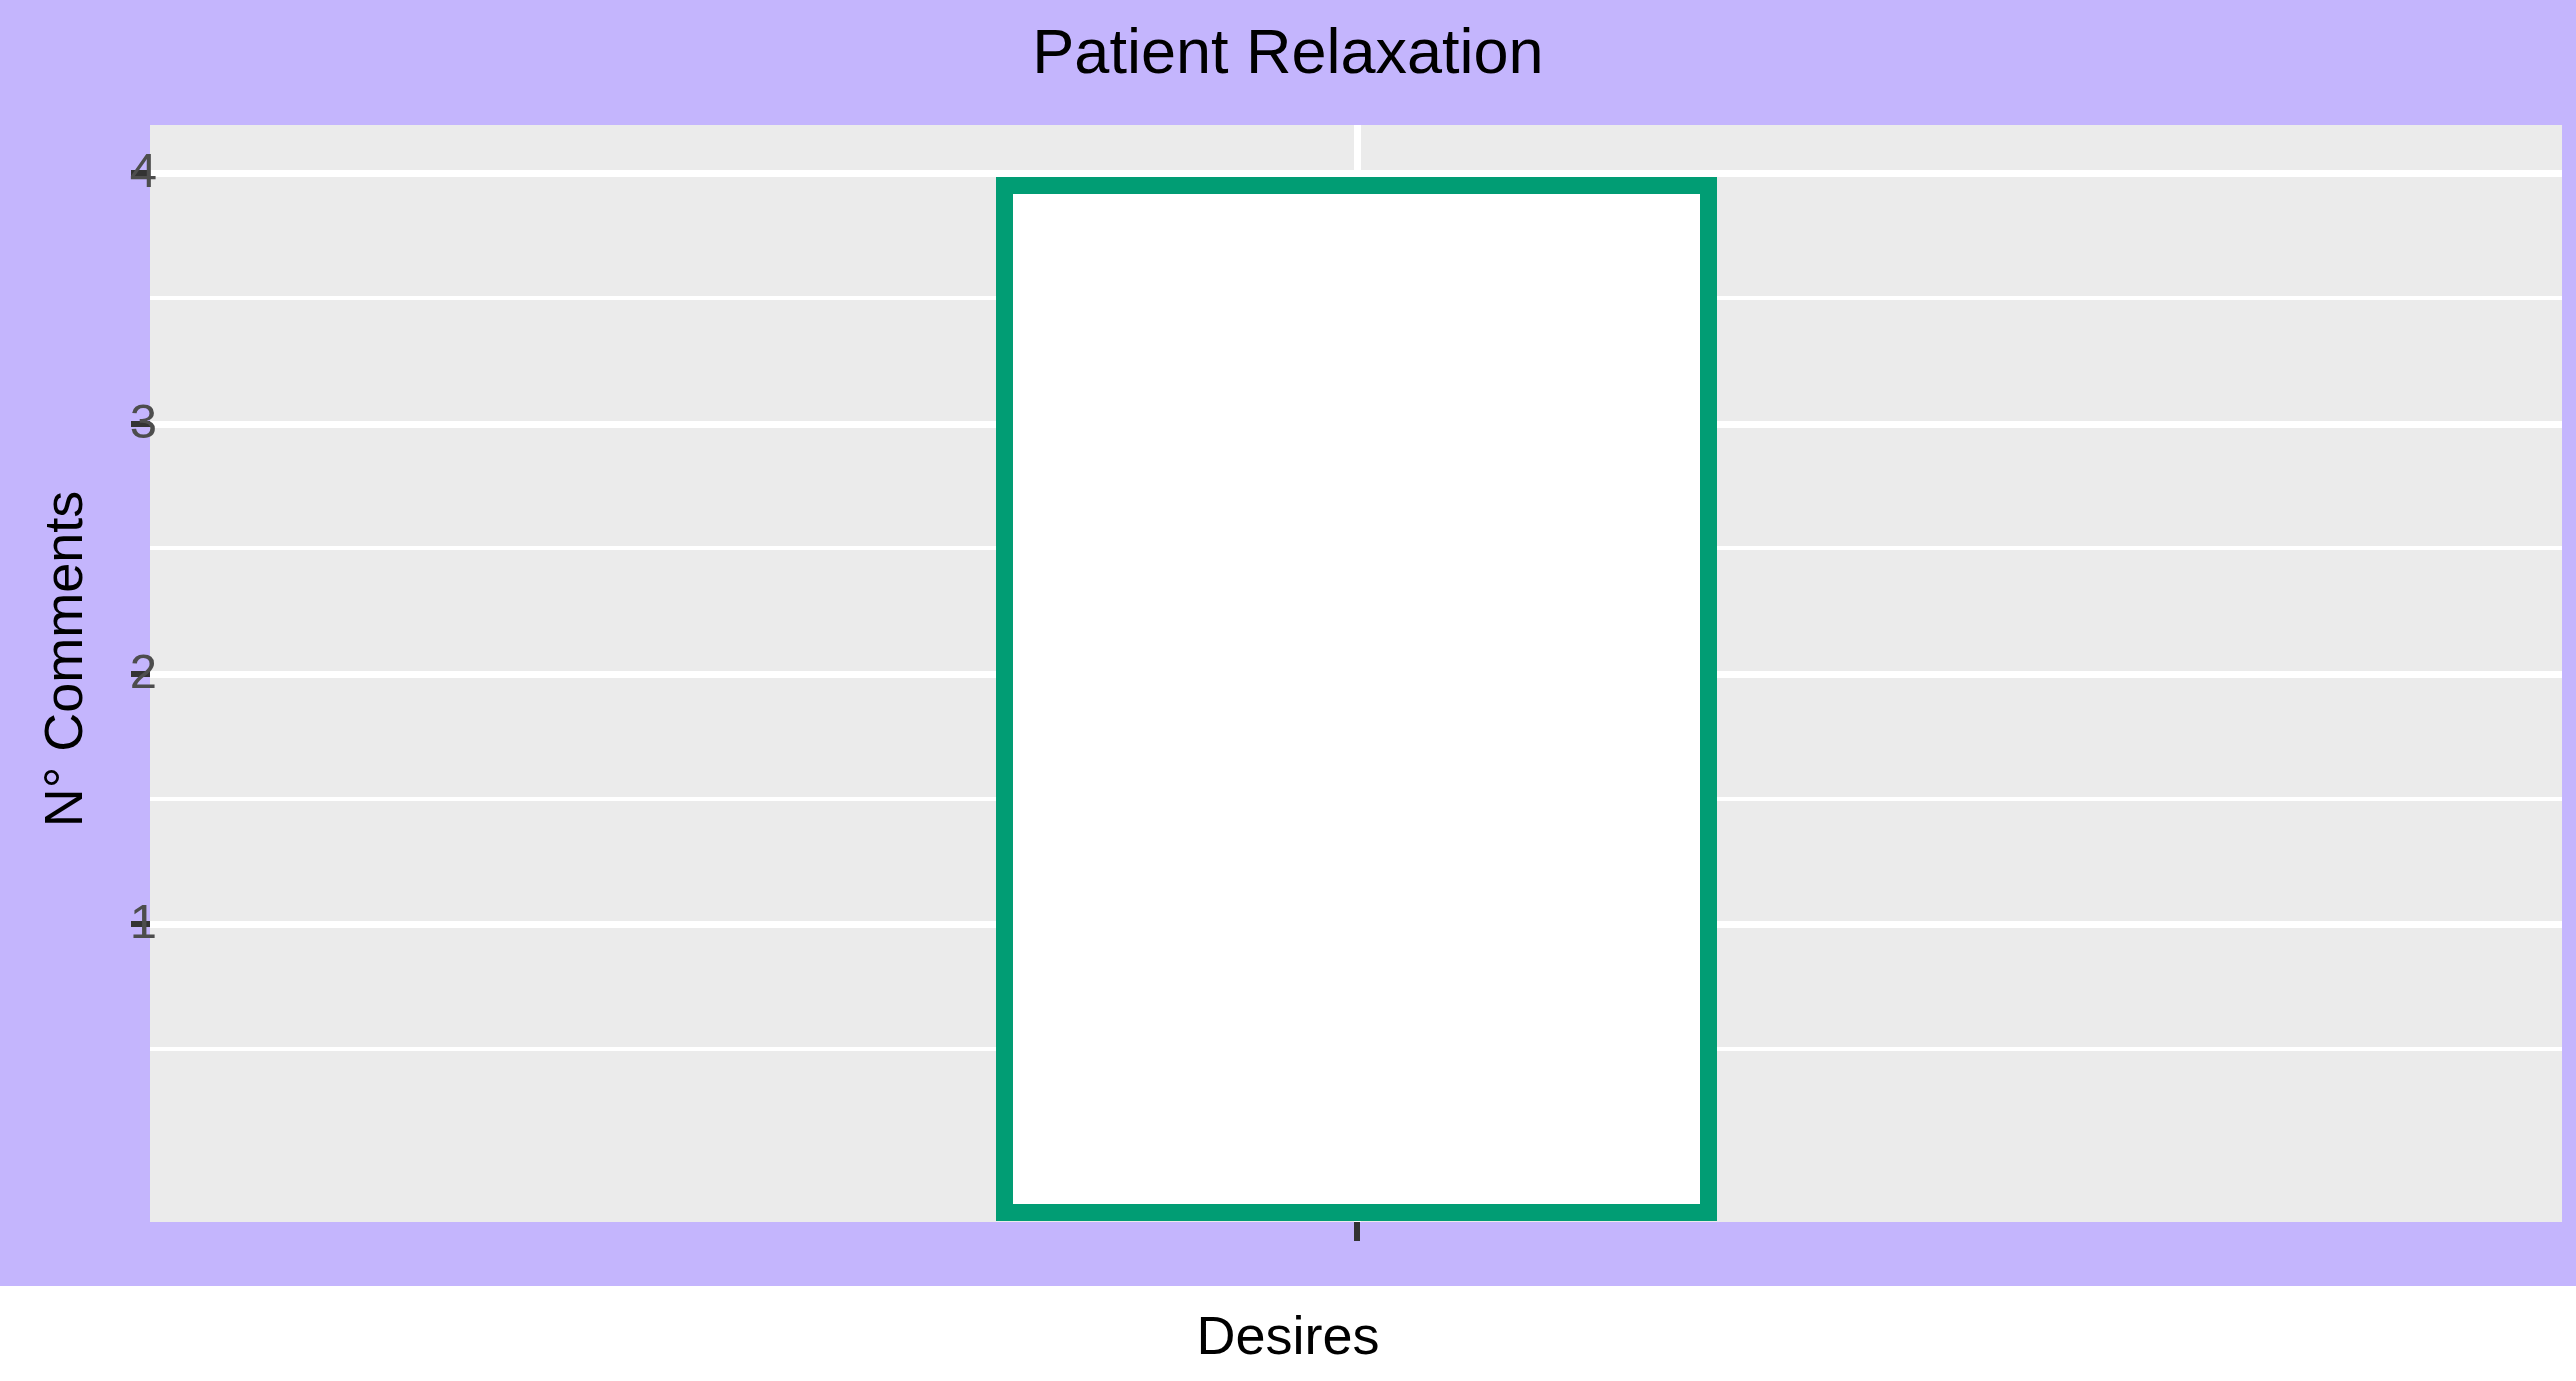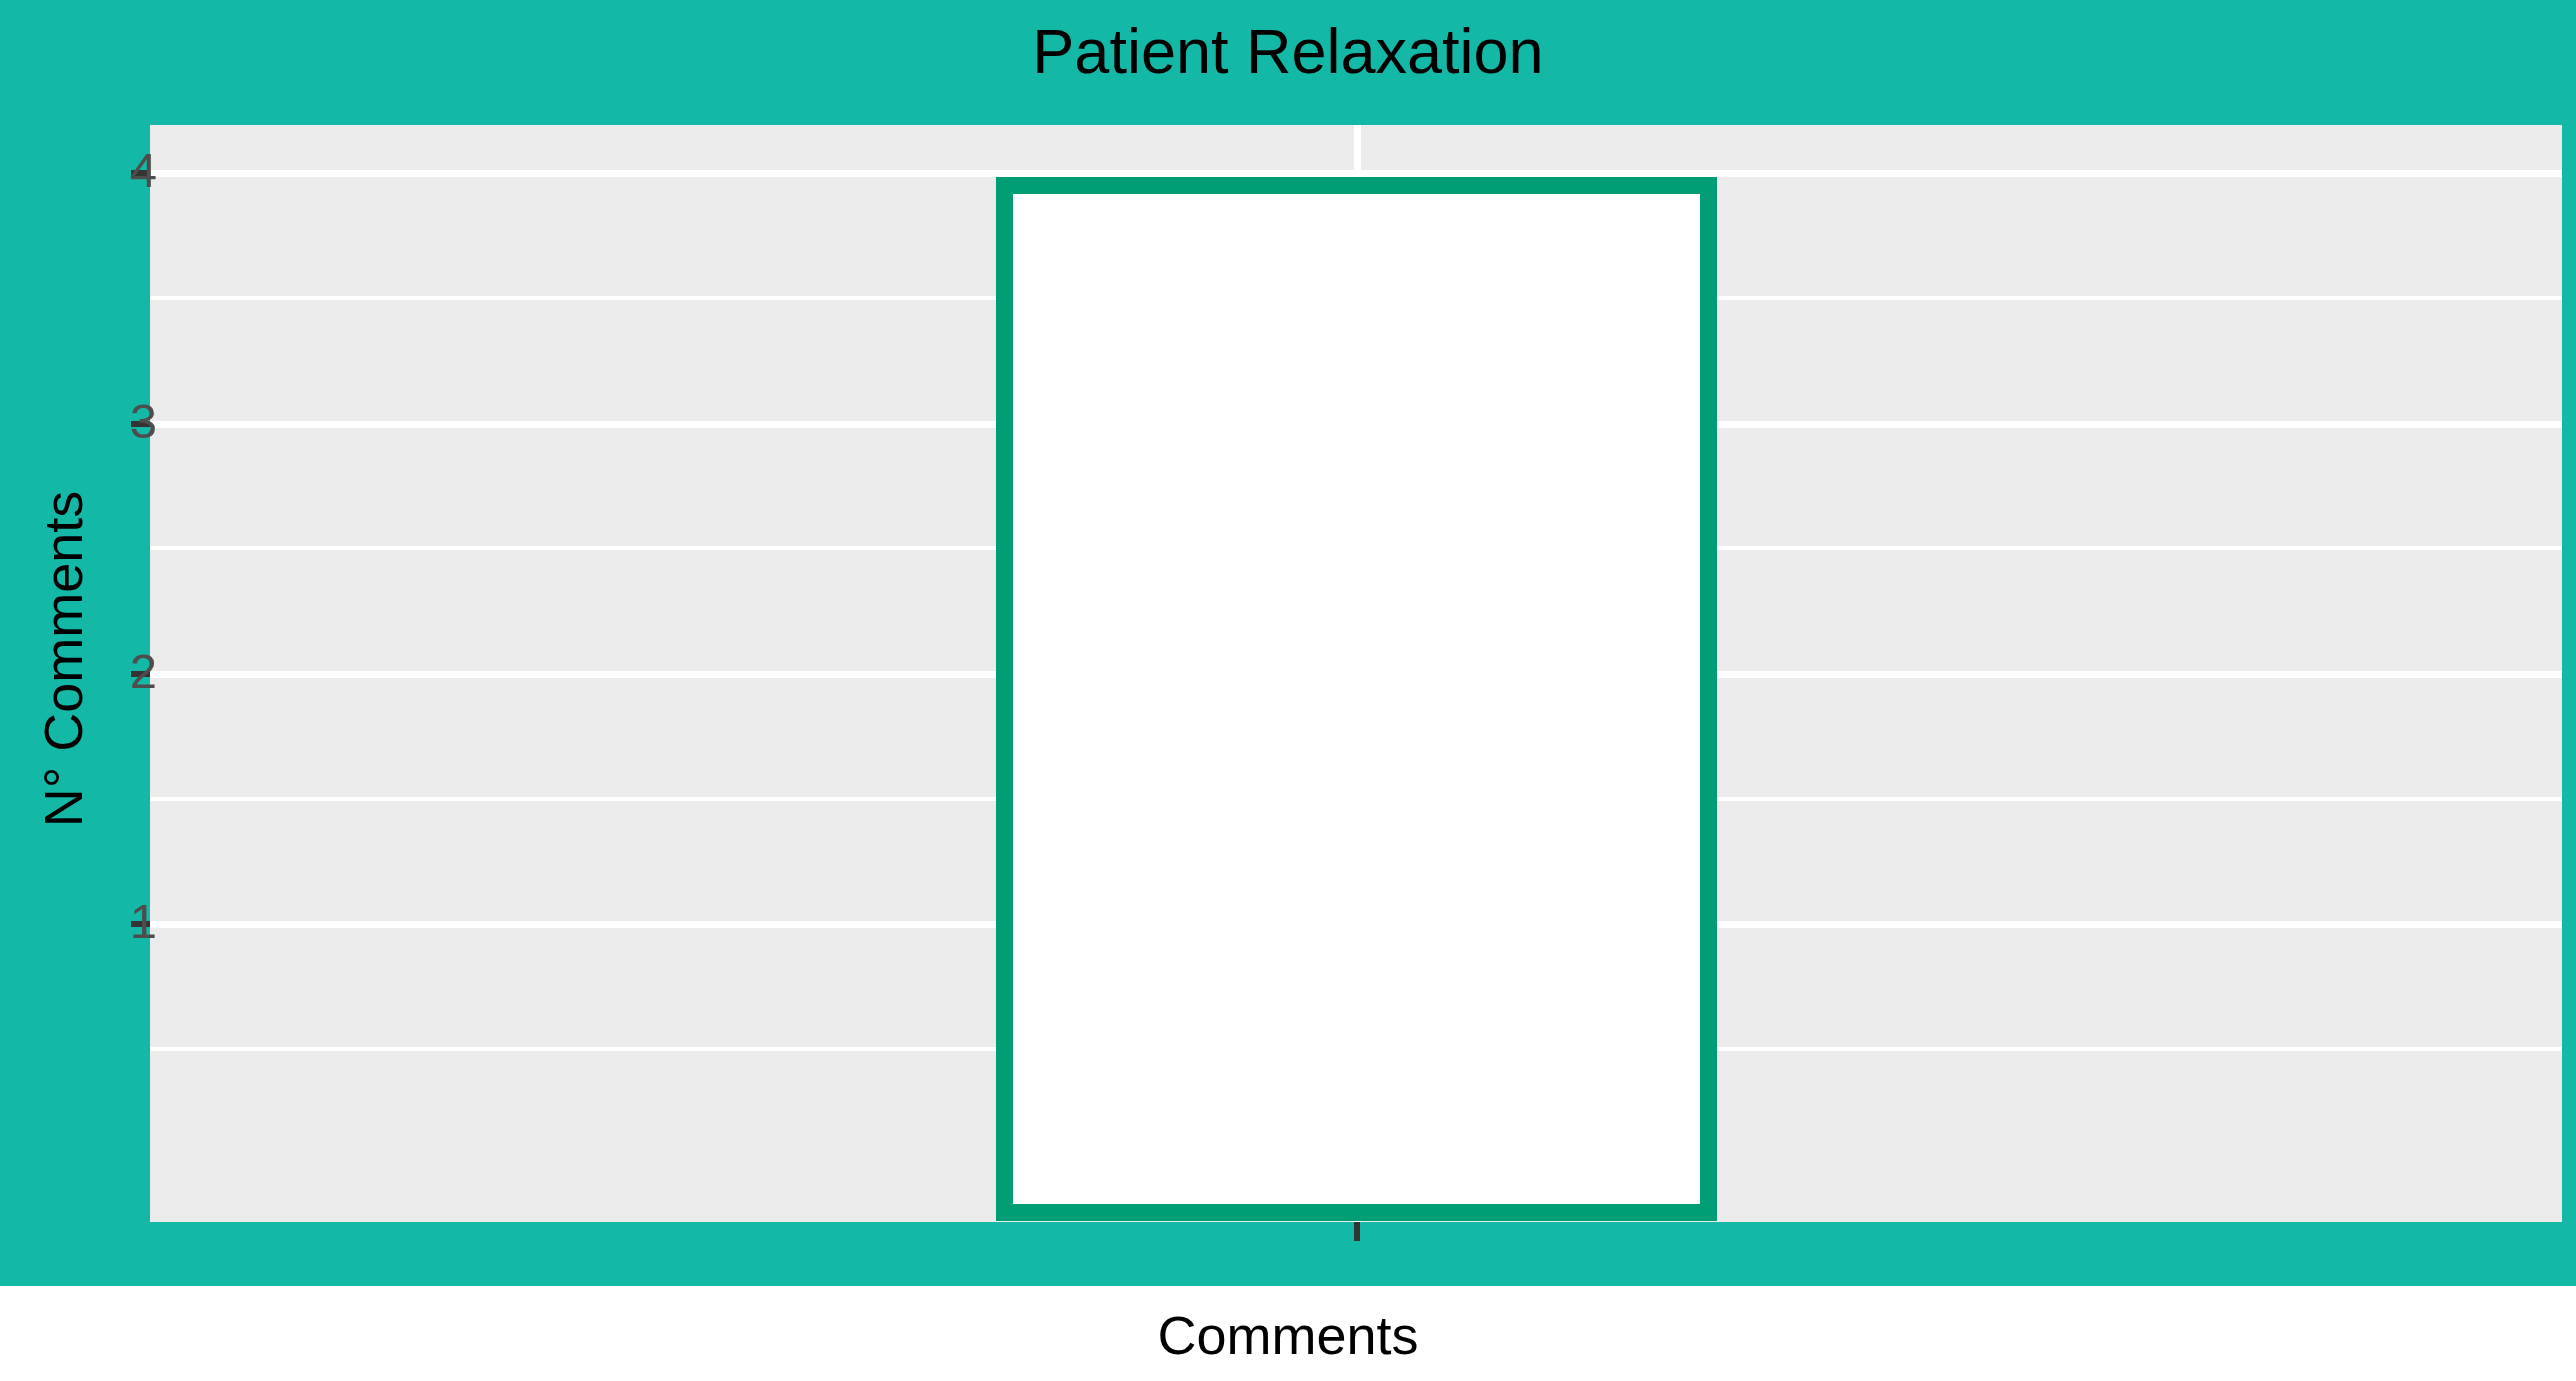--- a/index.html
+++ b/index.html
@@ -11,21 +11,21 @@
     width: 2576px;
     height: 1382px;
     font-family: "Liberation Sans", sans-serif;
     overflow: hidden;
   }
 
   #chart-root {
     position: relative;
     width: 2576px;
     height: 1286px;
-    background: #14b8a6;
+    background: #c4b5fd;
   }
 
   
   #chart-title {
     position: absolute;
     left: 0;
     top: 0;
     width: 2576px;
     height: 103px;
     line-height: 103px;
@@ -172,16 +172,16 @@
   <div class="y-tick-mark" style="top: 671px;"></div>
   <div class="y-tick-label" style="top: 647px;">2</div>
 
   <div class="y-tick-mark" style="top: 921px;"></div>
   <div class="y-tick-label" style="top: 897px;">1</div>
 
   <div id="y-axis-title">N° Comments</div>
 
   <div class="x-tick-mark" style="left: 1354px;"></div>
 
-  <div id="x-axis-title">Comments</div>
+  <div id="x-axis-title">Desires</div>
 
 </div>
 
 
 </body></html>

